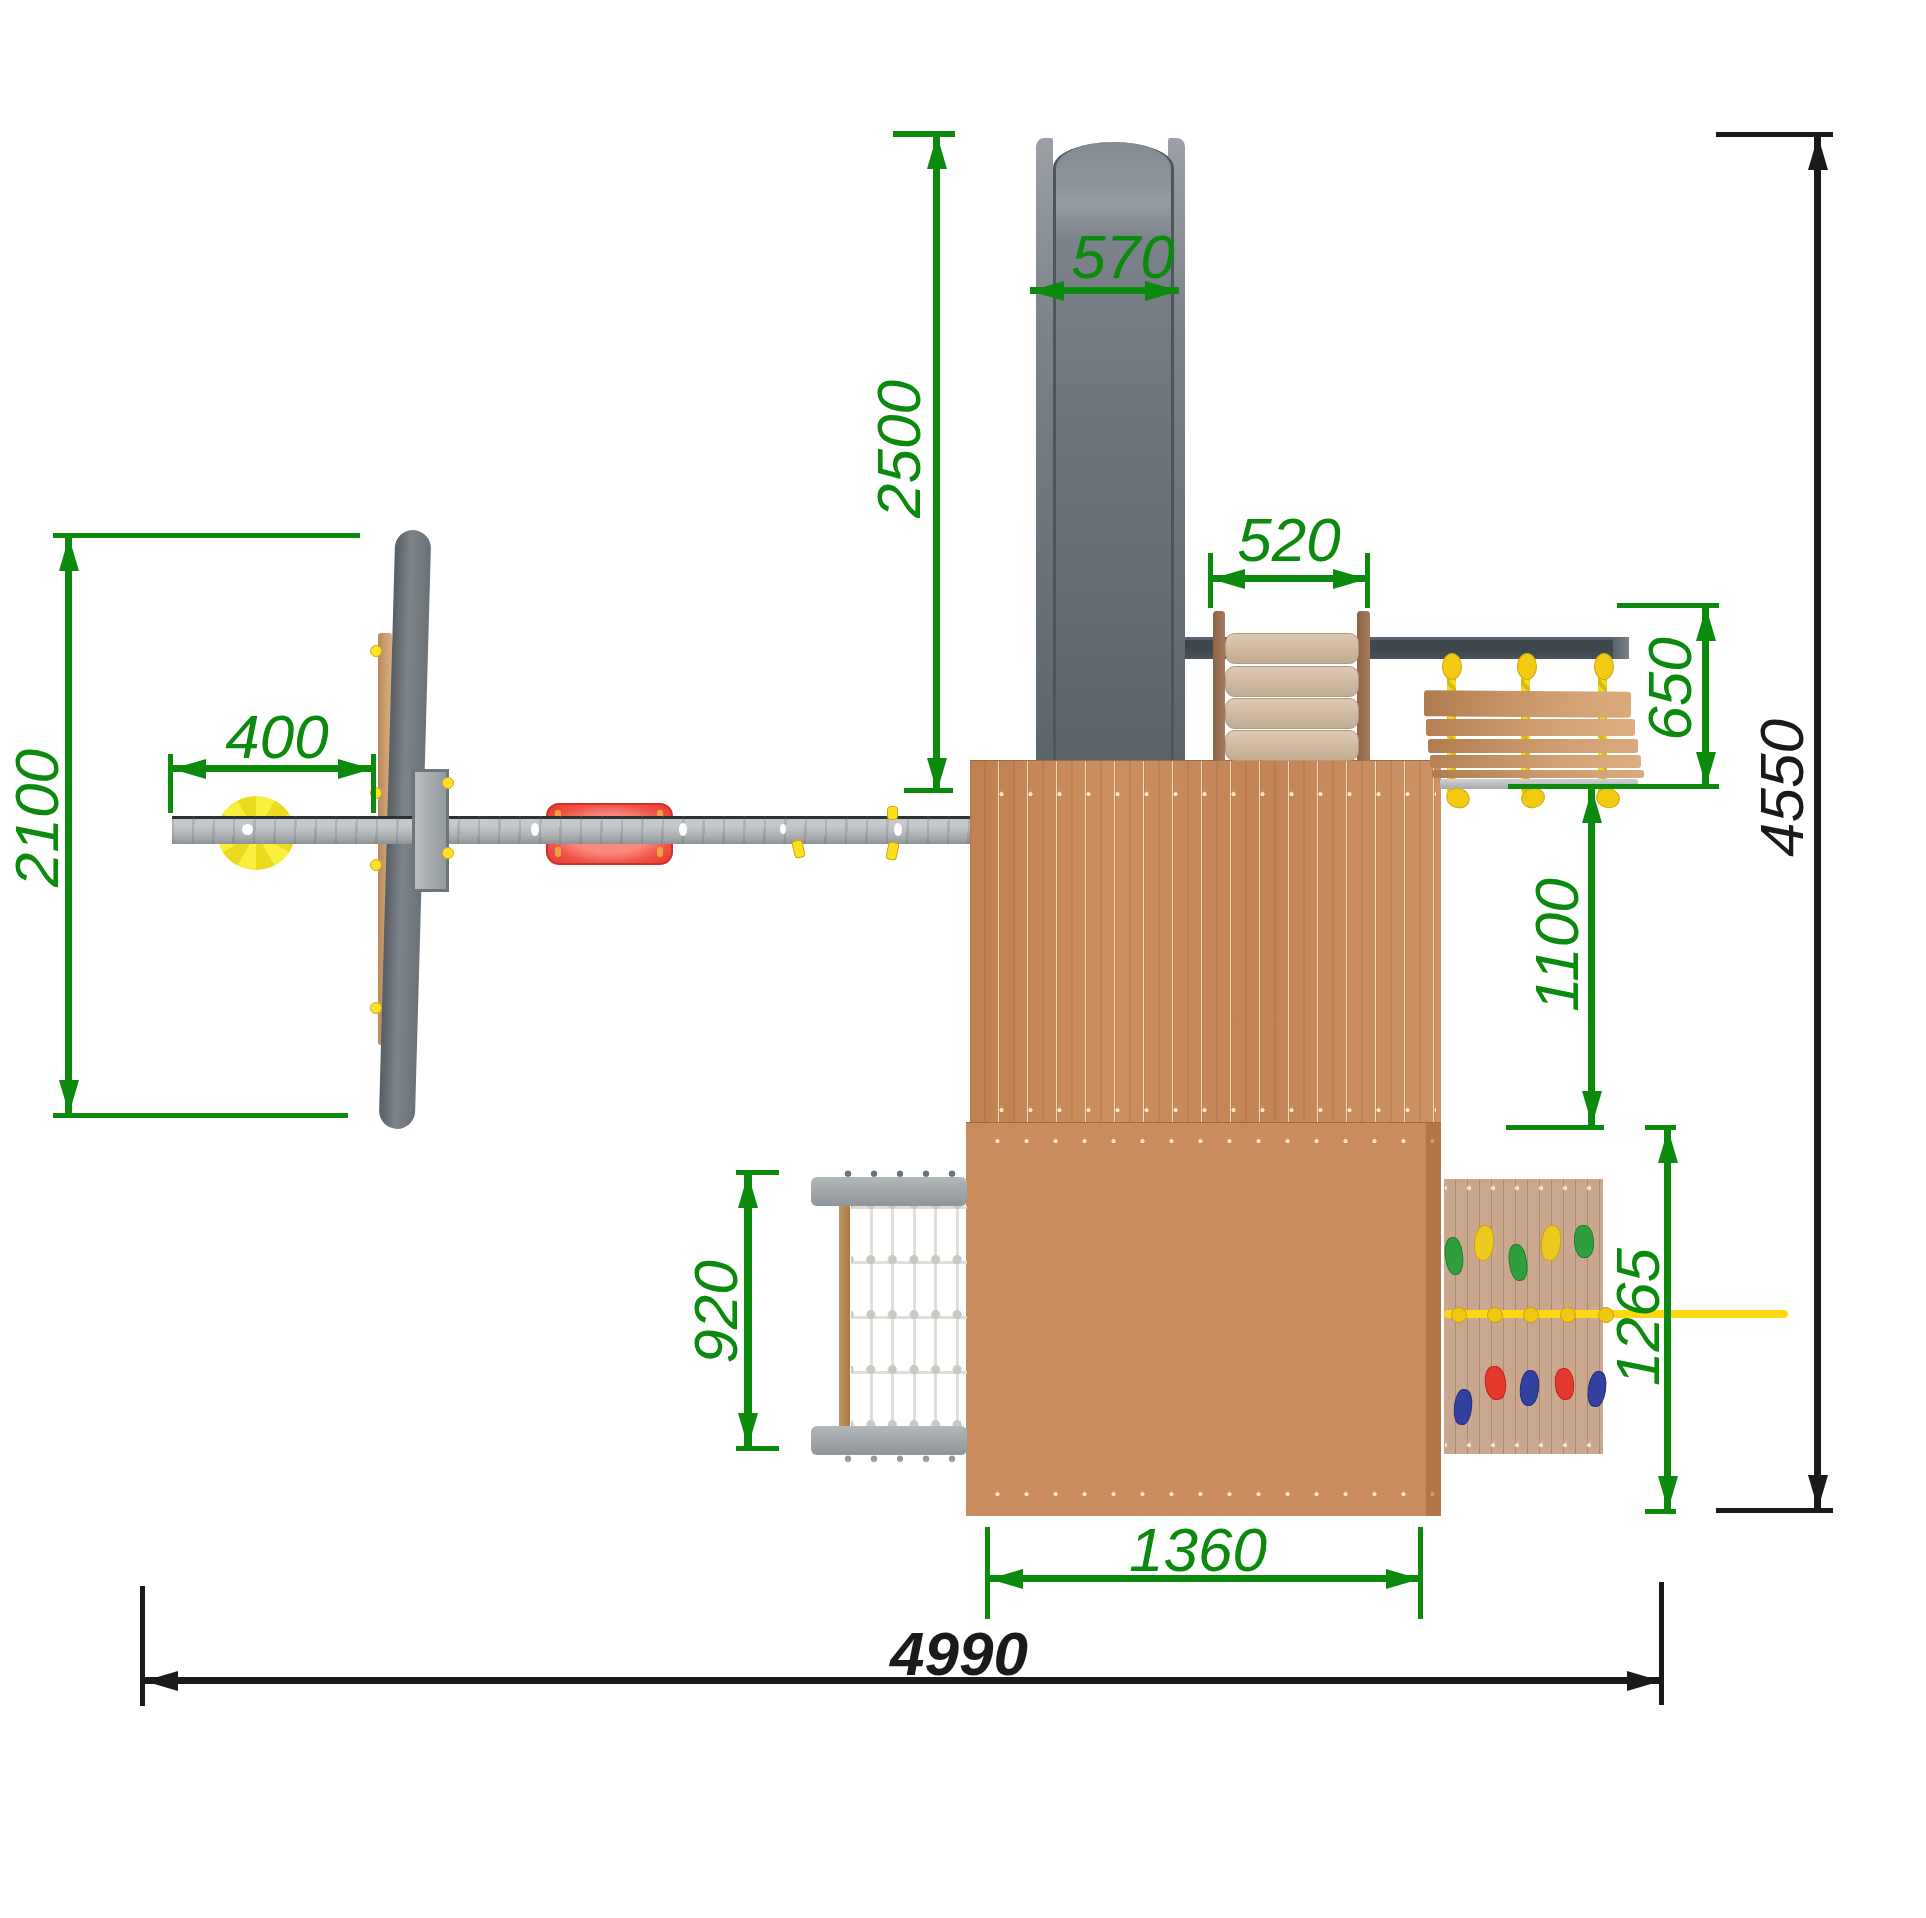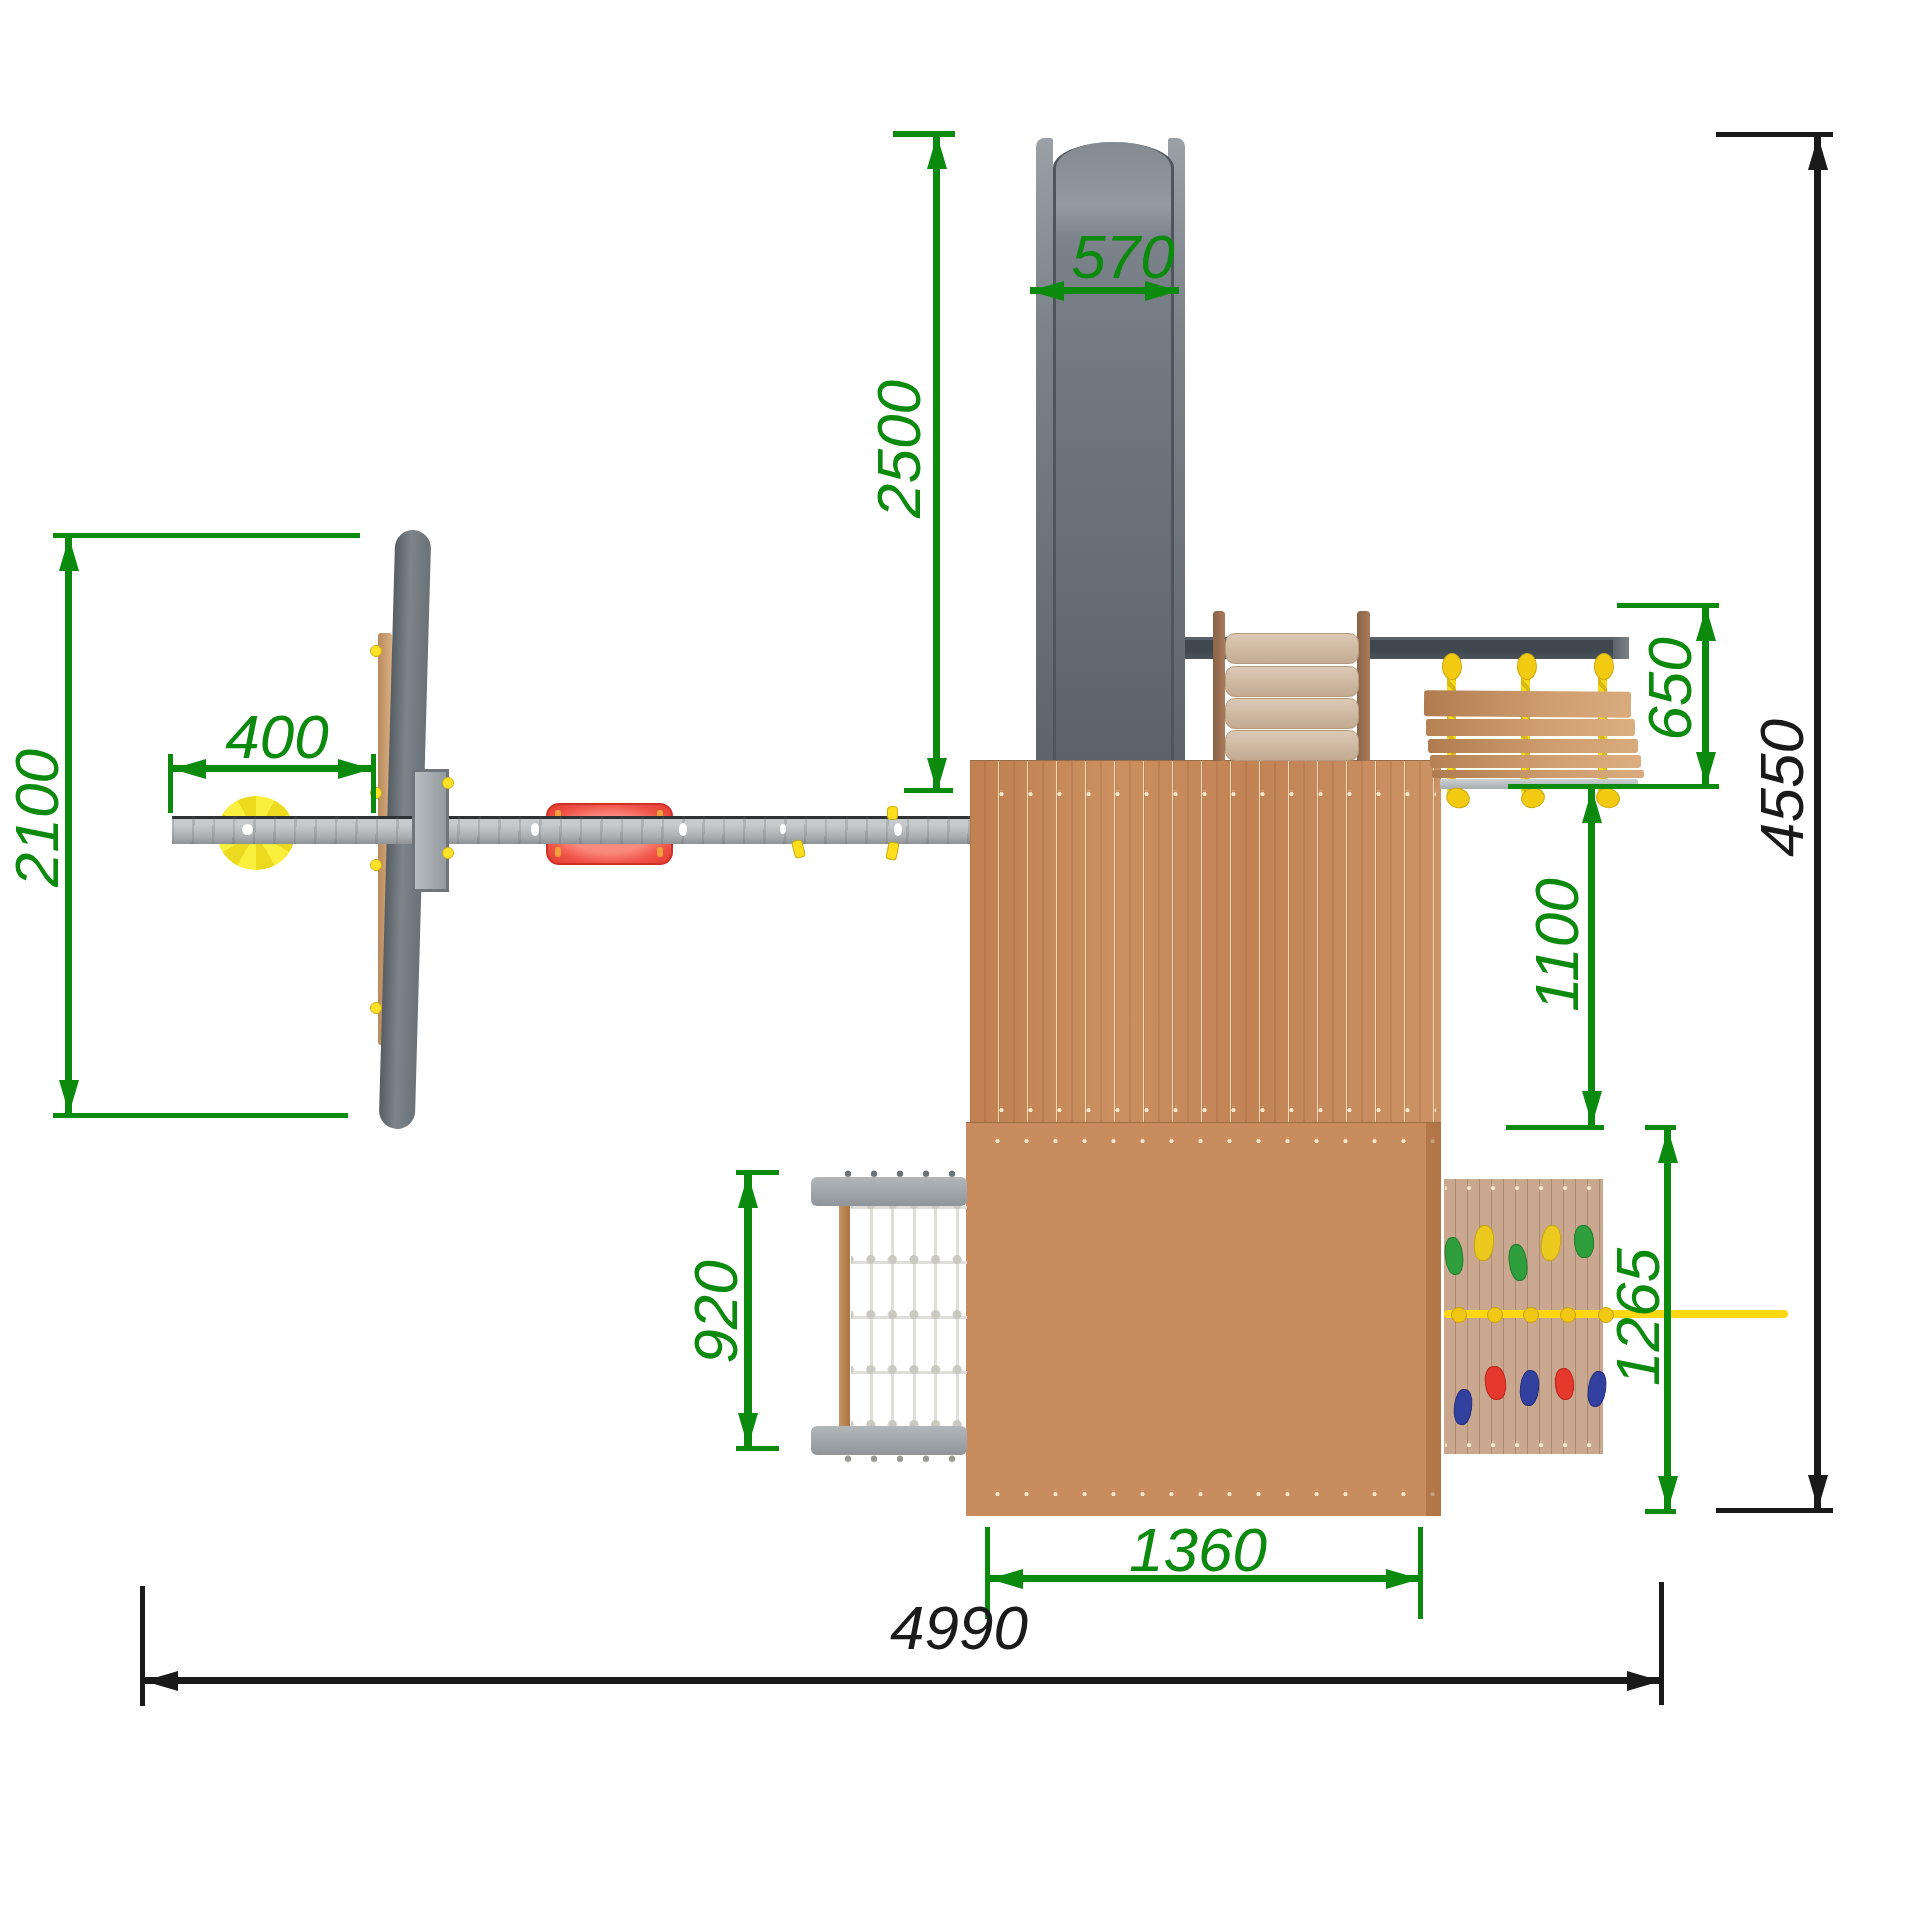--- a/index.html
+++ b/index.html
@@ -200,20 +200,26 @@
     <b class="line v abs" style="left:52px;top:6px;height:657px;"></b>
     <span class="dlab rot" style="left:18px;top:320px;">2500</span>
   </div>
 
   <div class="dim" style="left:1029px;top:228px;width:151px;height:72px;">
     <b class="line h abs" style="left:1.2px;top:59px;width:149px;"></b>
     <span class="dlab" style="left:94px;top:29px;">570</span>
   </div>
 
 
+  <div class="dim" style="left:1208px;top:513px;width:162px;height:96px;">
+    <i class="tick abs" style="left:0;top:40px;width:5.4px;height:55px;"></i>
+    <i class="tick abs" style="left:157px;top:40px;width:5.4px;height:55px;"></i>
+    <b class="line h abs" style="left:3px;top:62px;width:156px;"></b>
+    <span class="dlab" style="left:81px;top:27px;">520</span>
+  </div>
 
   <div class="dim" style="left:1508px;top:603px;width:216px;height:192px;">
     <i class="tick abs" style="left:109px;top:0;width:102px;height:5.4px;"></i>
     <i class="tick abs" style="left:0;top:181px;width:211px;height:5.4px;"></i>
     <b class="line v abs" style="left:194px;top:4.2px;height:179px;"></b>
     <span class="dlab rot" style="left:162px;top:86px;">650</span>
   </div>
 
   <div class="dim" style="left:36px;top:533px;width:336px;height:587px;">
     <i class="tick abs" style="left:17px;top:0;width:307px;height:5.4px;"></i>
@@ -260,17 +266,17 @@
     <i class="tick abs" style="left:0;top:0;width:117px;height:5.4px;"></i>
     <i class="tick abs" style="left:0;top:1376px;width:117px;height:5.4px;"></i>
     <b class="line v abs" style="left:98px;top:4.2px;height:1373px;"></b>
     <span class="dlab rot" style="left:66px;top:656px;">4550</span>
   </div>
 
   <div class="dim black" style="left:140px;top:1582px;width:1526px;height:126px;">
     <i class="tick abs" style="left:0;top:3.6px;width:5.4px;height:120px;"></i>
     <i class="tick abs" style="left:1519px;top:0;width:5.4px;height:123px;"></i>
     <b class="line h abs" style="left:3.6px;top:95px;width:1517px;"></b>
-    <span class="dlab" style="left:819px;top:46px;">4990</span>
+    <span class="dlab" style="left:819px;top:72px;font-weight:bold;">4990</span>
   </div>
 
 </div>
 
 
 </body></html>

